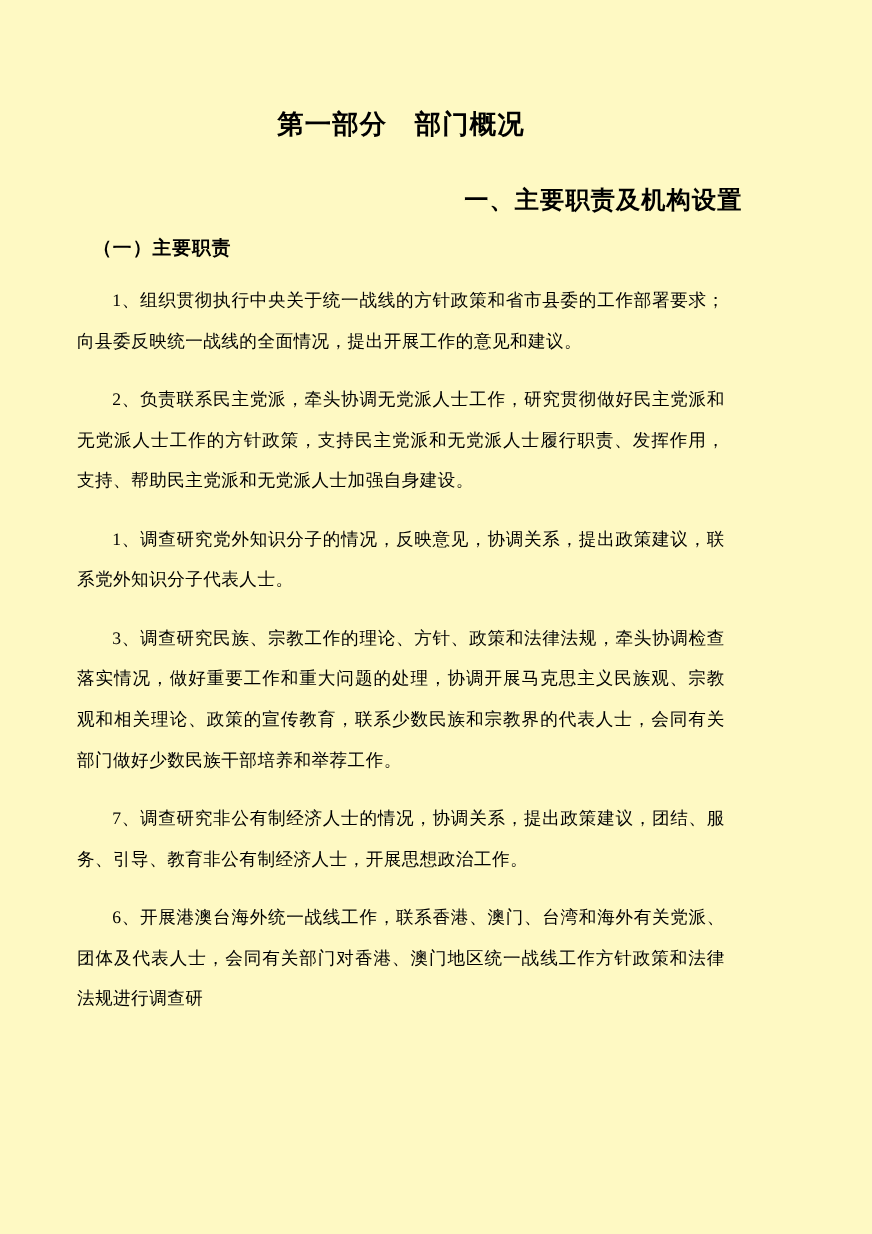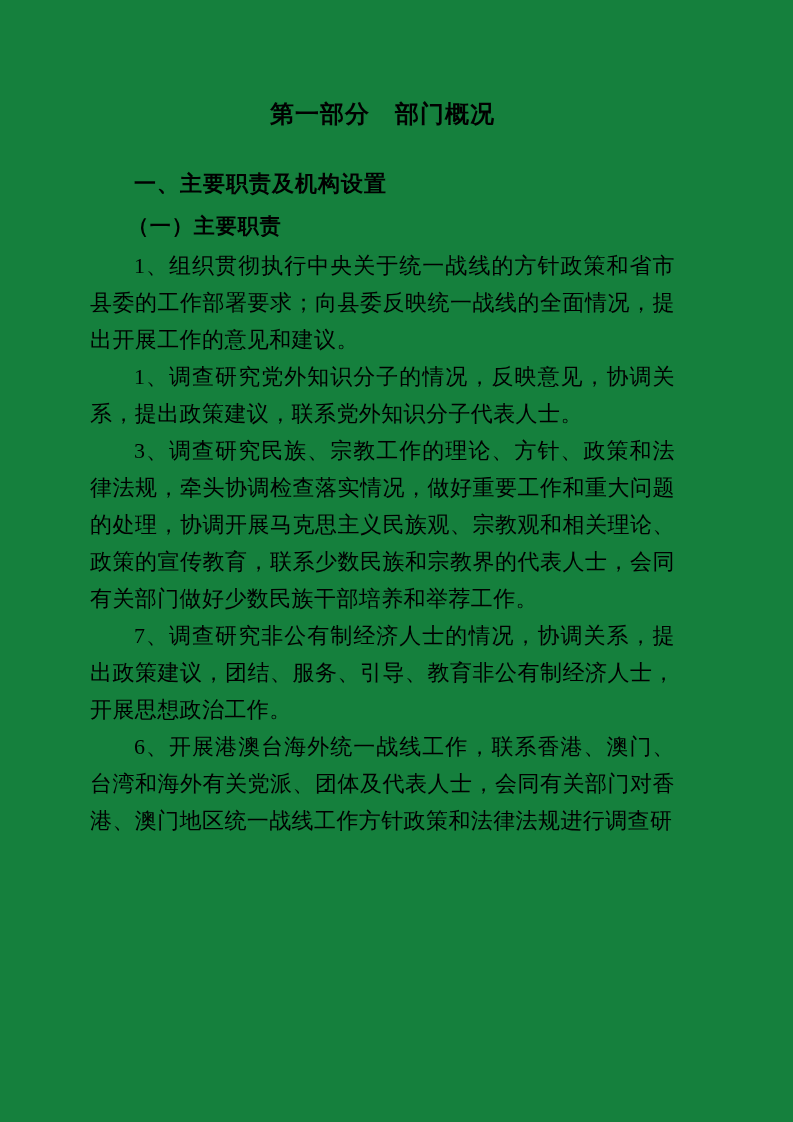--- a/index.html
+++ b/index.html
@@ -5,60 +5,61 @@
   html, body {
     margin: 0;
     padding: 0;
     background: #e8e8e8;
   }
   .page {
     position: relative;
     width: 793px;
     height: 1122px;
     margin: 0 auto;
-    background: #15803d;
+    background: #fef9c3;
     color: #000000;
     box-sizing: border-box;
-    padding: 100px 118px 0 90px;
+    padding: 100px 118px 0 54px;
     font-family: "Liberation Serif", serif;
     overflow: hidden;
   }
   .doc-title {
     margin: 0;
     font-family: "Liberation Sans", sans-serif;
     font-size: 24px;
     line-height: 28px;
     font-weight: bold;
     text-align: center;
     letter-spacing: 1px;
   }
   .sec-heading {
     margin: 42px 0 0 0;
-    font-family: Liberation Sans, sans-serif;
+    font-family: Liberation Mono, monospace;
     font-size: 22px;
     line-height: 28px;
     font-weight: bold;
     text-indent: 2em;
     letter-spacing: 1px;
+    text-align: right;
   }
   .sub-heading {
     margin: 15px 0 0 0;
     font-family: "Liberation Serif", serif;
-    font-size: 21px;
+    font-size: 17px;
     line-height: 26px;
     font-weight: bold;
     text-indent: 1.8em;
     letter-spacing: 1px;
   }
   .body-text {
     margin: 8px 0 0 0;
   }
   .body-text p {
-    margin: 0;
-    font-size: 22px;
+    margin: 16px;
+    font-size: 16px;
     line-height: 37px;
     text-align: justify;
     text-justify: inter-ideograph;
     text-indent: 2em;
     letter-spacing: 0.4px;
     word-break: break-all;
     font-family: Liberation Serif, serif;
   }
 </style>
 </head>
@@ -67,19 +68,20 @@
 <div class="page">
 
   <h1 class="doc-title">第一部分　部门概况</h1>
 
   <h2 class="sec-heading">一、主要职责及机构设置</h2>
 
   <h3 class="sub-heading">（一）主要职责</h3>
 
   <div class="body-text">
     <p>1、组织贯彻执行中央关于统一战线的方针政策和省市县委的工作部署要求；向县委反映统一战线的全面情况，提出开展工作的意见和建议。</p>
+    <p>2、负责联系民主党派，牵头协调无党派人士工作，研究贯彻做好民主党派和无党派人士工作的方针政策，支持民主党派和无党派人士履行职责、发挥作用，支持、帮助民主党派和无党派人士加强自身建设。</p>
     <p>1、调查研究党外知识分子的情况，反映意见，协调关系，提出政策建议，联系党外知识分子代表人士。</p>
     <p>3、调查研究民族、宗教工作的理论、方针、政策和法律法规，牵头协调检查落实情况，做好重要工作和重大问题的处理，协调开展马克思主义民族观、宗教观和相关理论、政策的宣传教育，联系少数民族和宗教界的代表人士，会同有关部门做好少数民族干部培养和举荐工作。</p>
     <p>7、调查研究非公有制经济人士的情况，协调关系，提出政策建议，团结、服务、引导、教育非公有制经济人士，开展思想政治工作。</p>
     <p>6、开展港澳台海外统一战线工作，联系香港、澳门、台湾和海外有关党派、团体及代表人士，会同有关部门对香港、澳门地区统一战线工作方针政策和法律法规进行调查研</p>
   </div>
 
 </div>
 
 </body></html>

